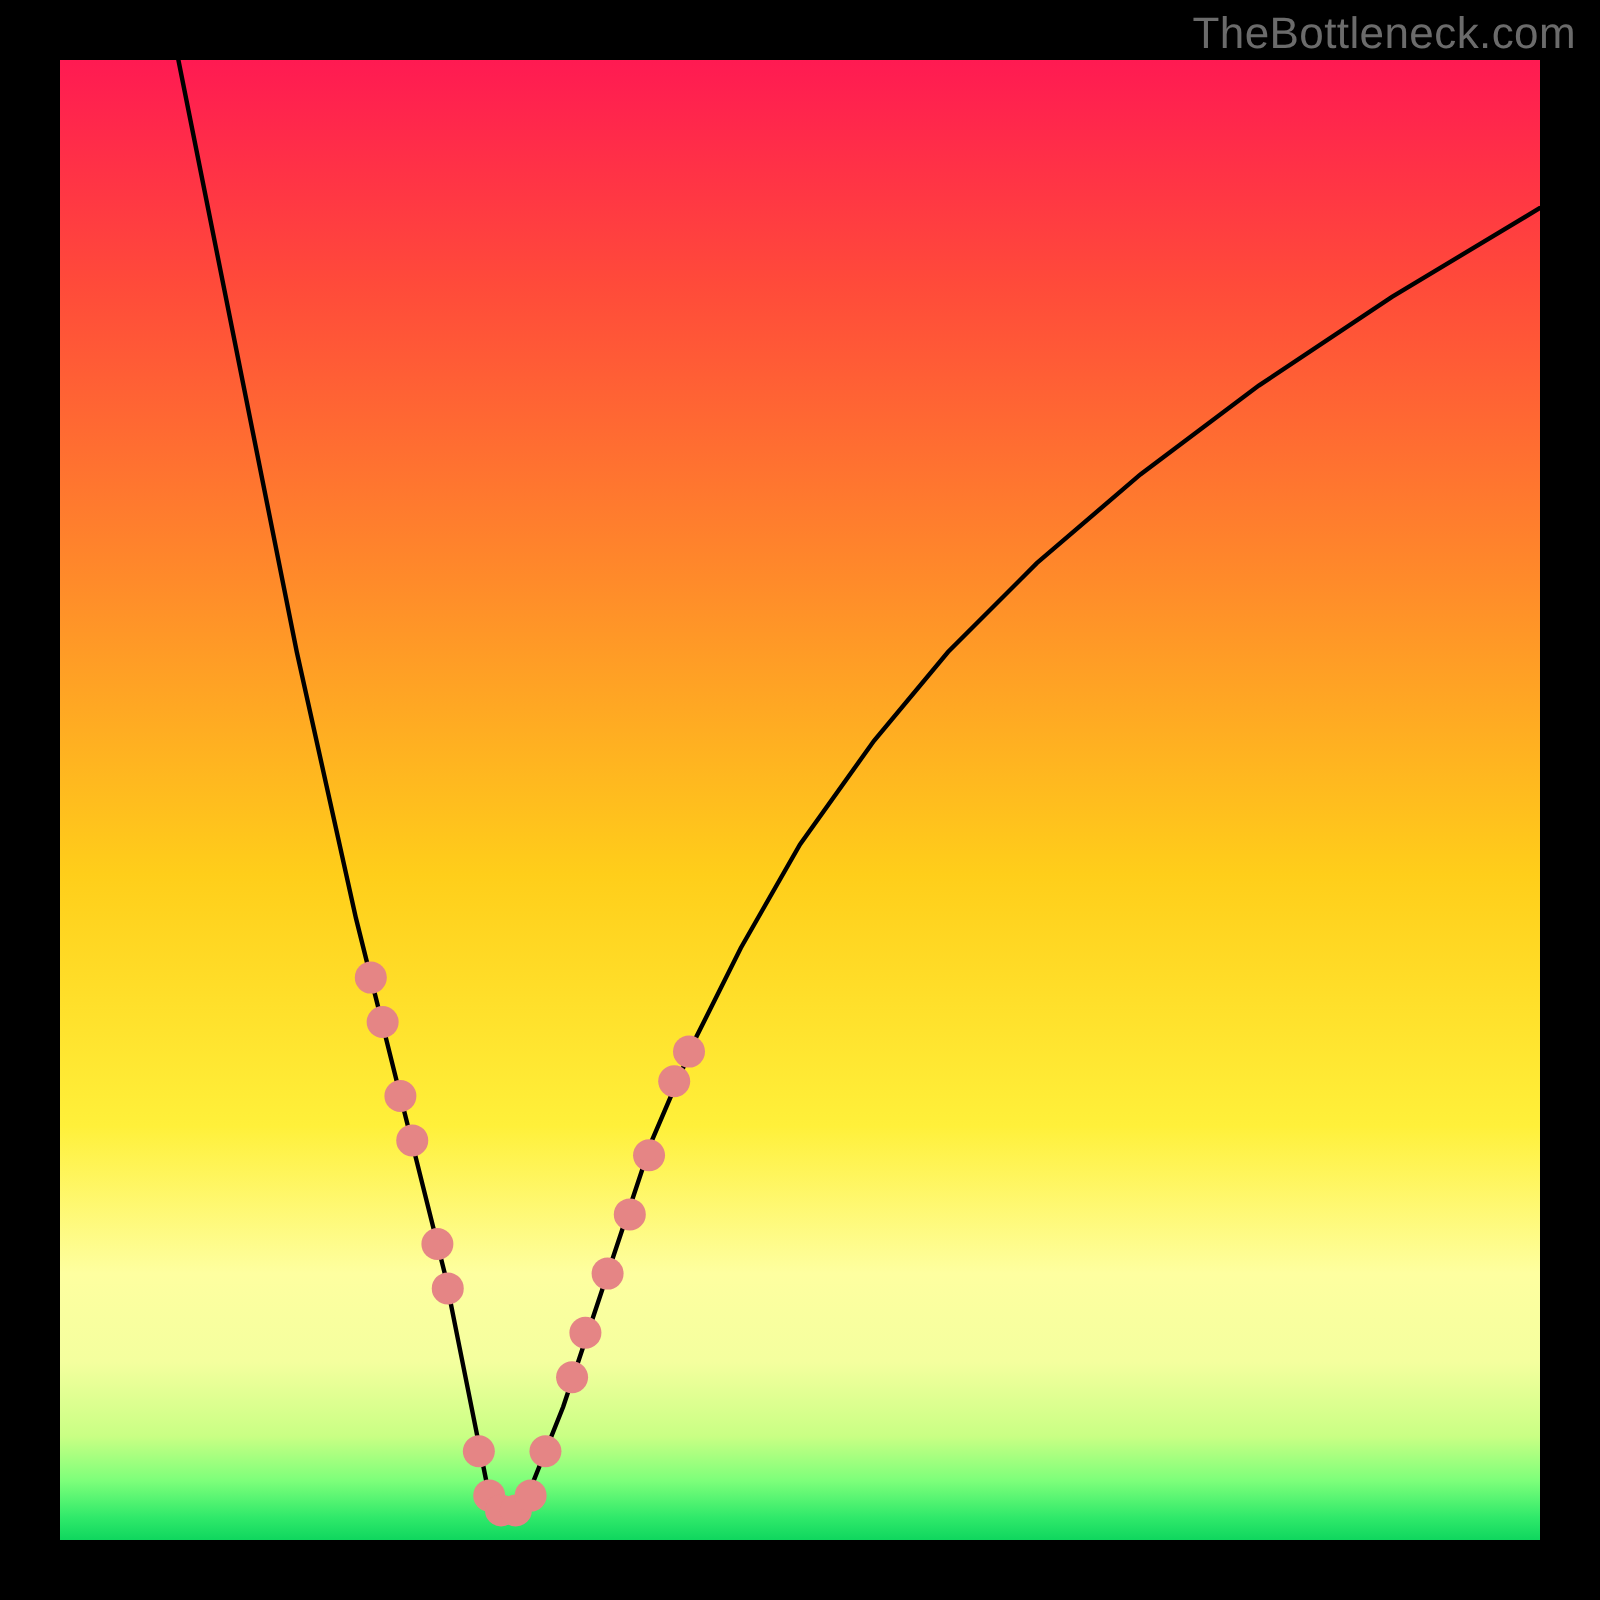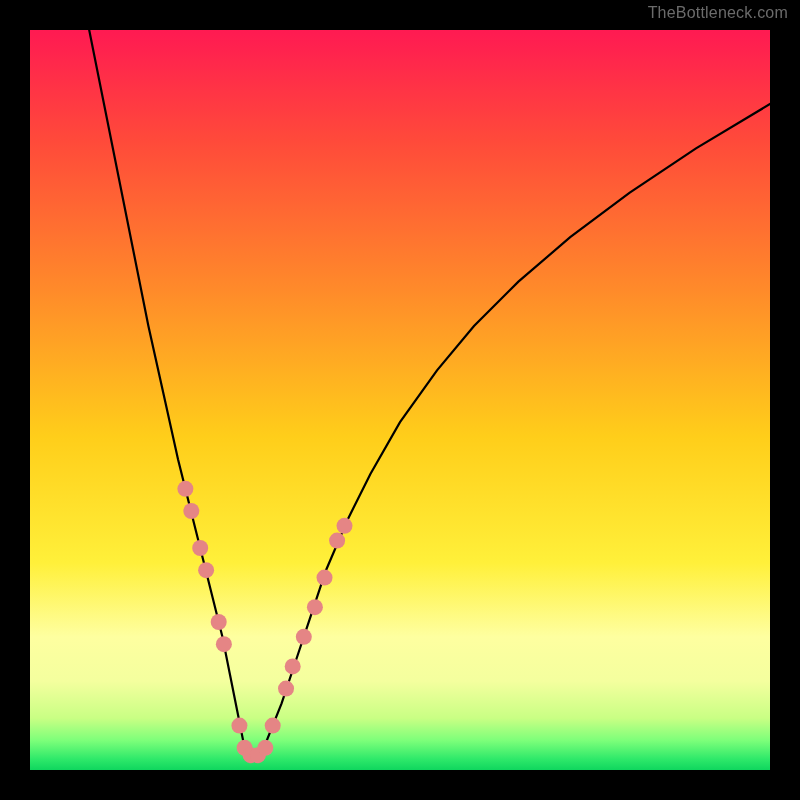--- a/index.html
+++ b/index.html
@@ -31,21 +31,21 @@
   }
   .curve-svg {
     position: absolute;
     inset: 0;
   }
   .watermark {
     position: absolute;
     top: 4px;
     right: 12px;
     color: #6b6b6b;
-    font-size: 16px;
+    font-size: 22px;
     font-weight: 400;
     letter-spacing: 0.2px;
     user-select: none;
   }
 </style>
 </head>
 <body>
 
 <div class="frame">
   <div class="plot-area">

